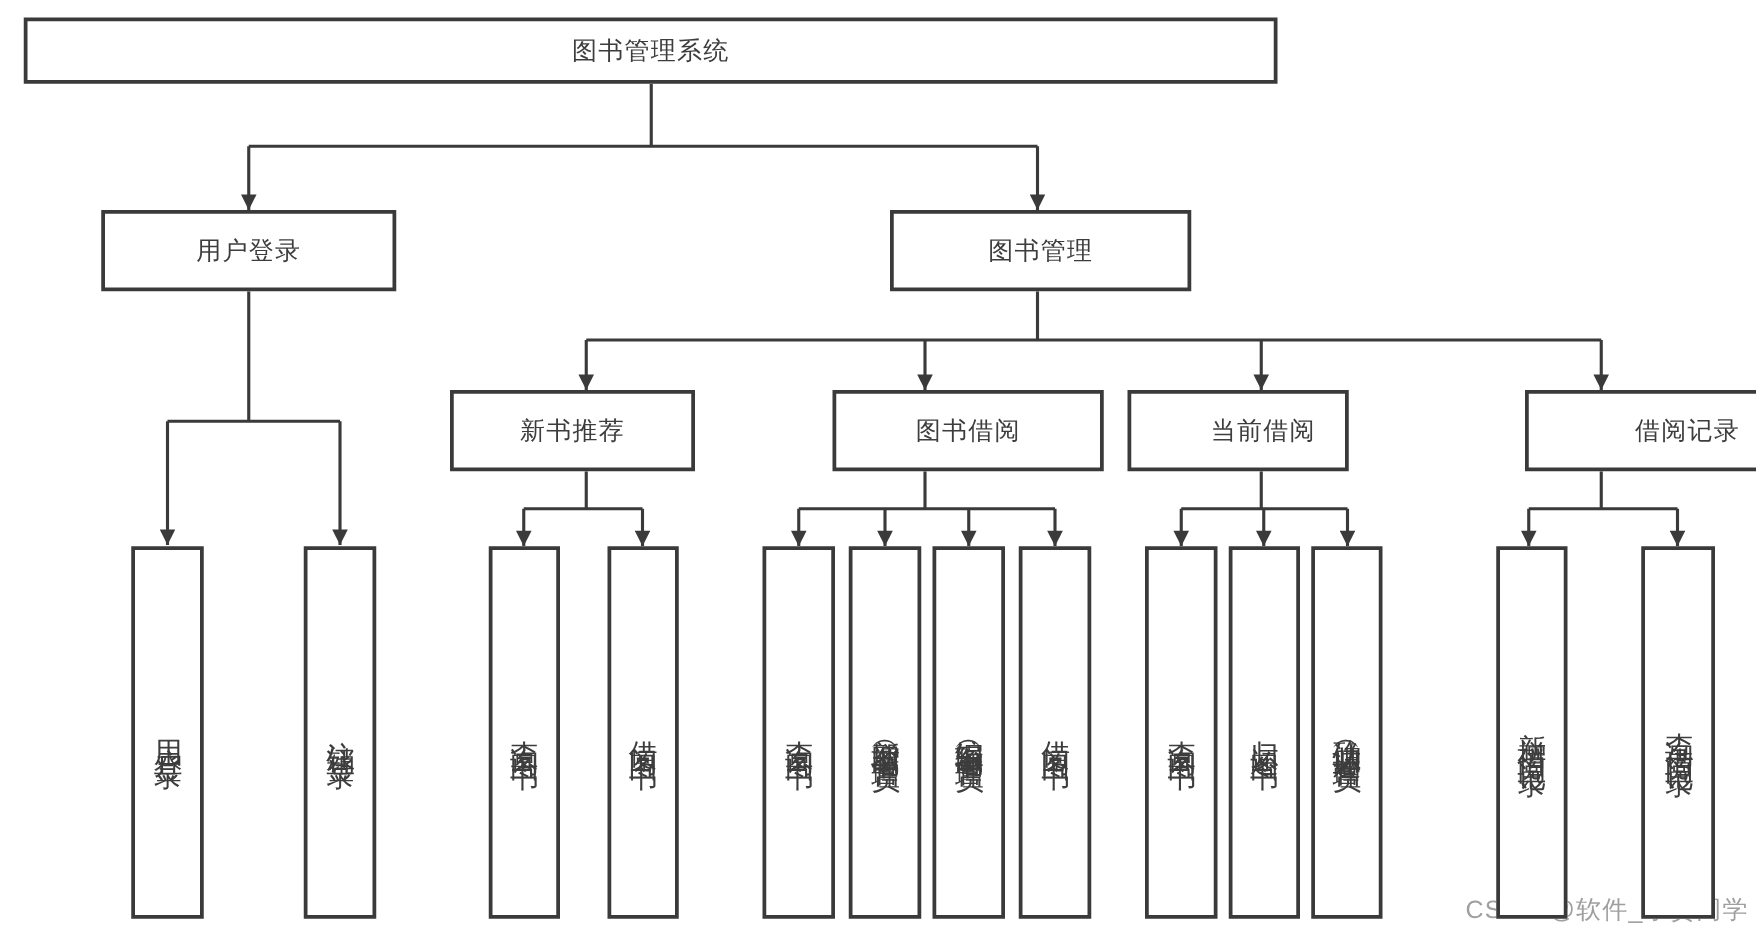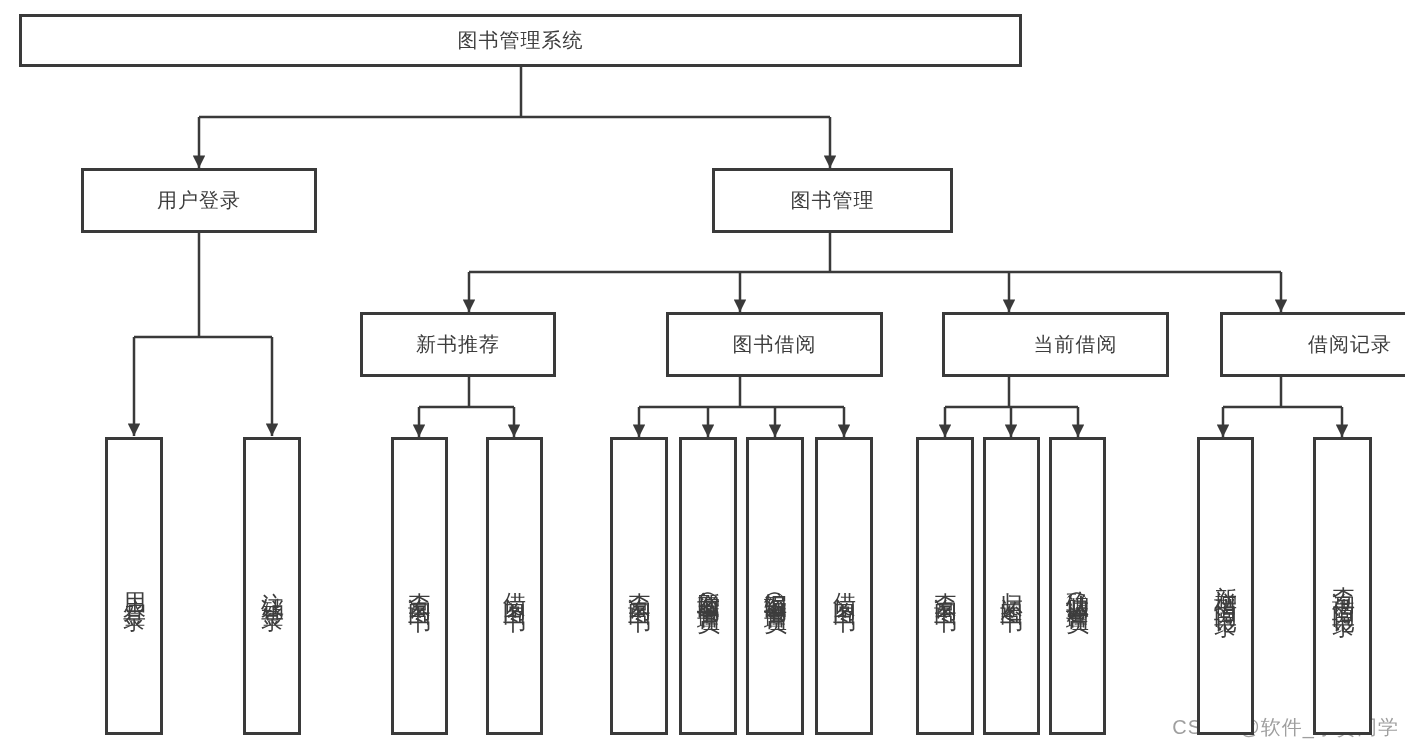--- a/index.html
+++ b/index.html
@@ -125,21 +125,21 @@
   <div class="node h-node l2-node" style="left:712px; width:241px;">
     <span>图书管理</span>
   </div>
 
   <div class="node h-node" style="left:360px; width:196px;">
     <span>新书推荐</span>
   </div>
   <div class="node h-node" style="left:627px; width:217px;margin-left:39px;">
     <span>图书借阅</span>
   </div>
-  <div class="node h-node" style="left:942px; width:227px;padding-left:40px;">
+  <div class="node h-node" style="left:902px; width:177px;padding-left:40px;">
     <span>当前借阅</span>
   </div>
   <div class="node h-node" style="left:1220px; width:260px;">
     <span>借阅记录</span>
   </div>
 
   <div class="node leaf" style="left:105px; width:58px;">用户登录</div>
   <div class="node leaf" style="left:243px; width:58px;">注销登录</div>
 
   <div class="node leaf" style="left:391px; width:57px;">查询图书</div>

